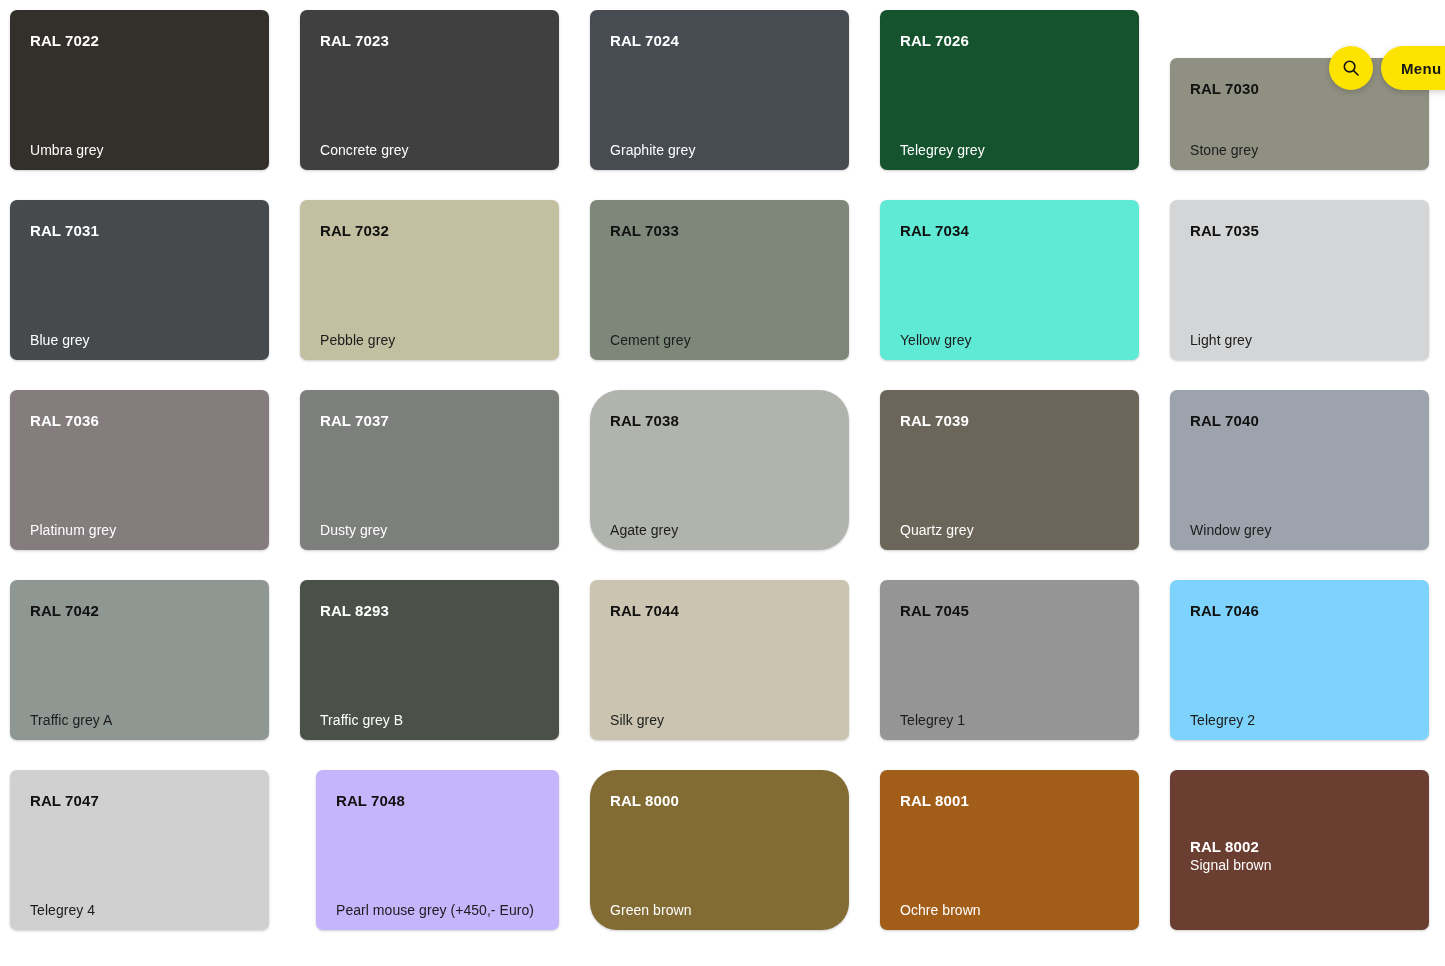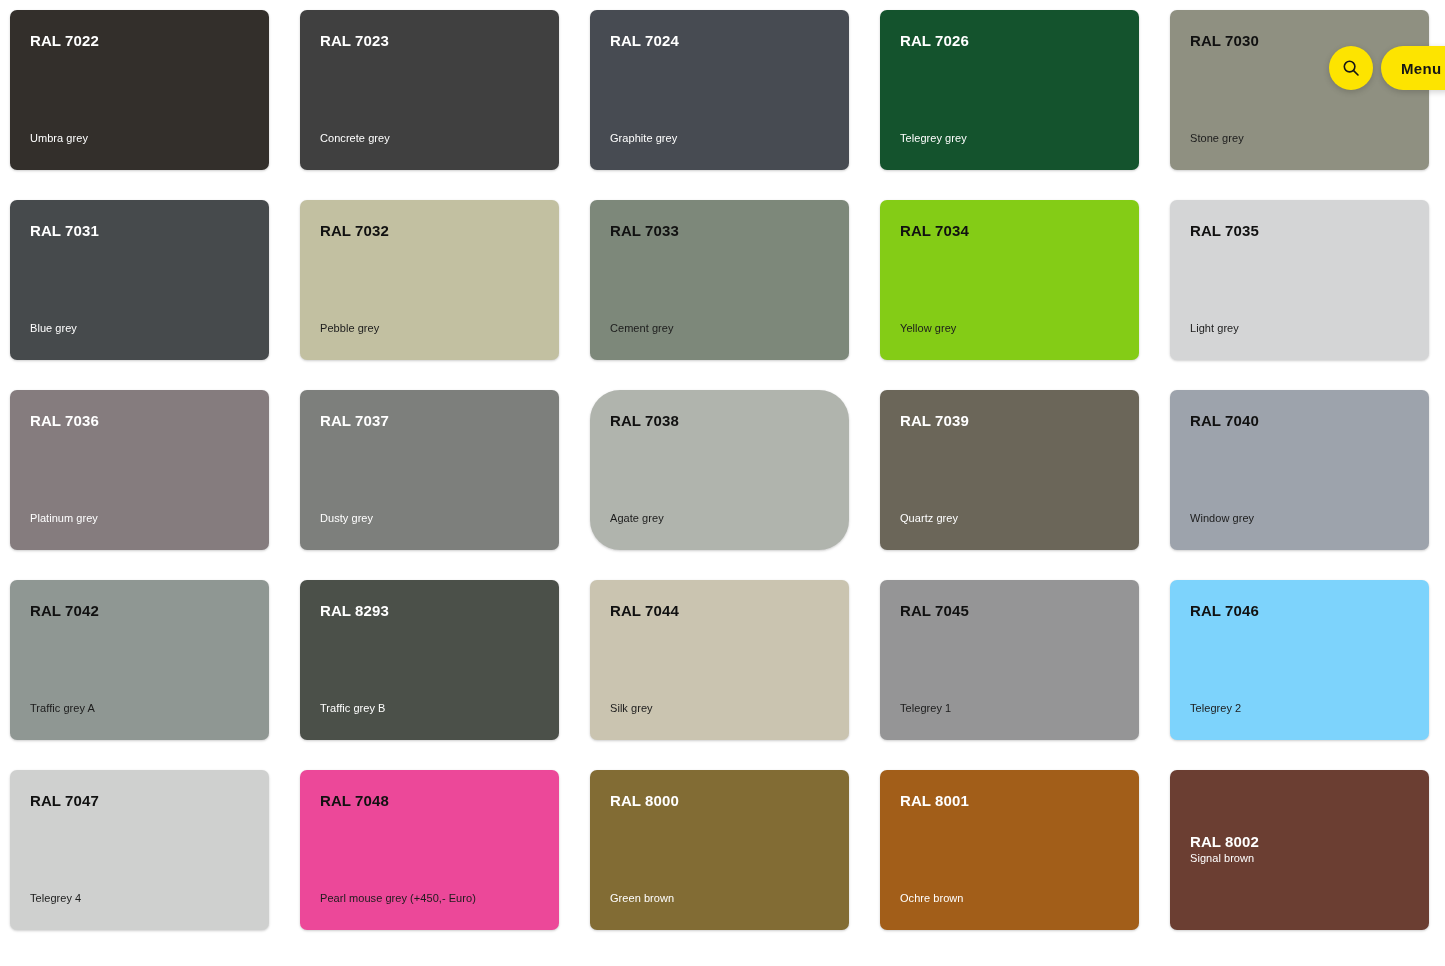--- a/index.html
+++ b/index.html
@@ -28,38 +28,38 @@
     grid-template-columns: repeat(5, 259px);
     grid-auto-rows: 160px;
     column-gap: 31px;
     row-gap: 30px;
     padding: 10px 11px 0 10px;
   }
 
   .swatch-card {
     position: relative;
     border-radius: 7px;
-    padding: 22px 20px 24px 20px;
+    padding: 22px 20px 10px 20px;
     display: flex;
     flex-direction: column;
     justify-content: space-between;
     box-shadow: 0 1px 3px rgba(0,0,0,0.13), 0 1px 2px rgba(0,0,0,0.08);
     overflow: hidden;
     cursor: pointer;
   }
 
   .swatch-code {
     font-size: 15px;
     font-weight: 700;
     letter-spacing: 0.1px;
     line-height: 1.2;
   }
 
   .swatch-name {
-    font-size: 11px;
+    font-size: 14px;
     font-weight: 400;
     line-height: 1.35;
     letter-spacing: 0.05px;
   }
 
   .text-light .swatch-code,
   .text-light .swatch-name { color: #ffffff; }
 
   .text-dark .swatch-code { color: #111111; }
   .text-dark .swatch-name { color: #1c1c1c; }
@@ -120,37 +120,37 @@
         <div class="swatch-name">Concrete grey</div>
       </div>
       <div class="swatch-card text-light" style="background: rgb(71, 75, 82);">
         <div class="swatch-code">RAL 7024</div>
         <div class="swatch-name">Graphite grey</div>
       </div>
       <div class="swatch-card text-light" style="background: #14532d;">
         <div class="swatch-code">RAL 7026</div>
         <div class="swatch-name">Telegrey grey</div>
       </div>
-      <div class="swatch-card text-dark" style="background: rgb(143, 144, 129);">
+      <div class="swatch-card text-dark" style="background: rgb(143, 144, 129); margin-top: 48px;">
         <div class="swatch-code">RAL 7030</div>
         <div class="swatch-name">Stone grey</div>
       </div>
       <div class="swatch-card text-light" style="background: rgb(70, 74, 76);">
         <div class="swatch-code">RAL 7031</div>
         <div class="swatch-name">Blue grey</div>
       </div>
       <div class="swatch-card text-dark" style="background: rgb(194, 192, 161);">
         <div class="swatch-code">RAL 7032</div>
         <div class="swatch-name">Pebble grey</div>
       </div>
       <div class="swatch-card text-dark" style="background: rgb(125, 136, 122);">
         <div class="swatch-code">RAL 7033</div>
         <div class="swatch-name">Cement grey</div>
       </div>
-      <div class="swatch-card text-dark" style="background: #84cc16;">
+      <div class="swatch-card text-dark" style="background: #5eead4;">
         <div class="swatch-code">RAL 7034</div>
         <div class="swatch-name">Yellow grey</div>
       </div>
       <div class="swatch-card text-dark" style="background: rgb(212, 213, 214);">
         <div class="swatch-code">RAL 7035</div>
         <div class="swatch-name">Light grey</div>
       </div>
       <div class="swatch-card text-light" style="background: rgb(133, 124, 126);">
         <div class="swatch-code">RAL 7036</div>
         <div class="swatch-name">Platinum grey</div>
@@ -188,25 +188,25 @@
         <div class="swatch-name">Telegrey 1</div>
       </div>
       <div class="swatch-card text-dark" style="background: #7dd3fc;">
         <div class="swatch-code">RAL 7046</div>
         <div class="swatch-name">Telegrey 2</div>
       </div>
       <div class="swatch-card text-dark" style="background: rgb(207, 208, 207);">
         <div class="swatch-code">RAL 7047</div>
         <div class="swatch-name">Telegrey 4</div>
       </div>
-      <div class="swatch-card text-dark" style="background: #ec4899;">
+      <div class="swatch-card text-dark" style="background: #c4b5fd; margin-left: 16px;">
         <div class="swatch-code">RAL 7048</div>
         <div class="swatch-name">Pearl mouse grey (+450,- Euro)</div>
       </div>
-      <div class="swatch-card text-light" style="background: rgb(130, 108, 52);">
+      <div class="swatch-card text-light" style="background: rgb(130, 108, 52); border-radius: 27px;">
         <div class="swatch-code">RAL 8000</div>
         <div class="swatch-name">Green brown</div>
       </div>
       <div class="swatch-card text-light" style="background: rgb(162, 94, 25);">
         <div class="swatch-code">RAL 8001</div>
         <div class="swatch-name">Ochre brown</div>
       </div>
       <div class="swatch-card text-light" style="background: rgb(107, 62, 50); justify-content: center;">
         <div class="swatch-code">RAL 8002</div>
         <div class="swatch-name">Signal brown</div>

